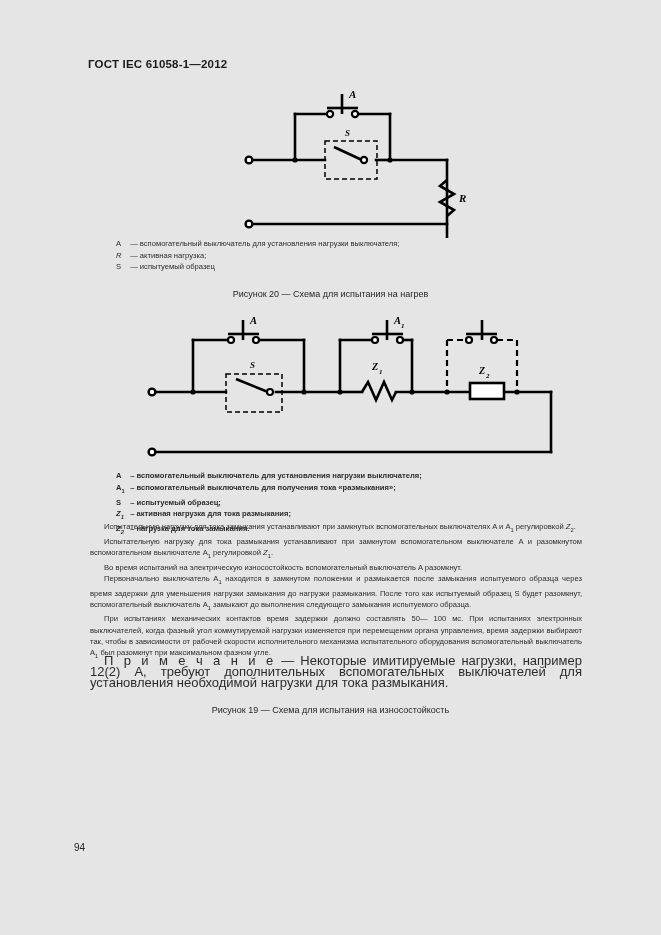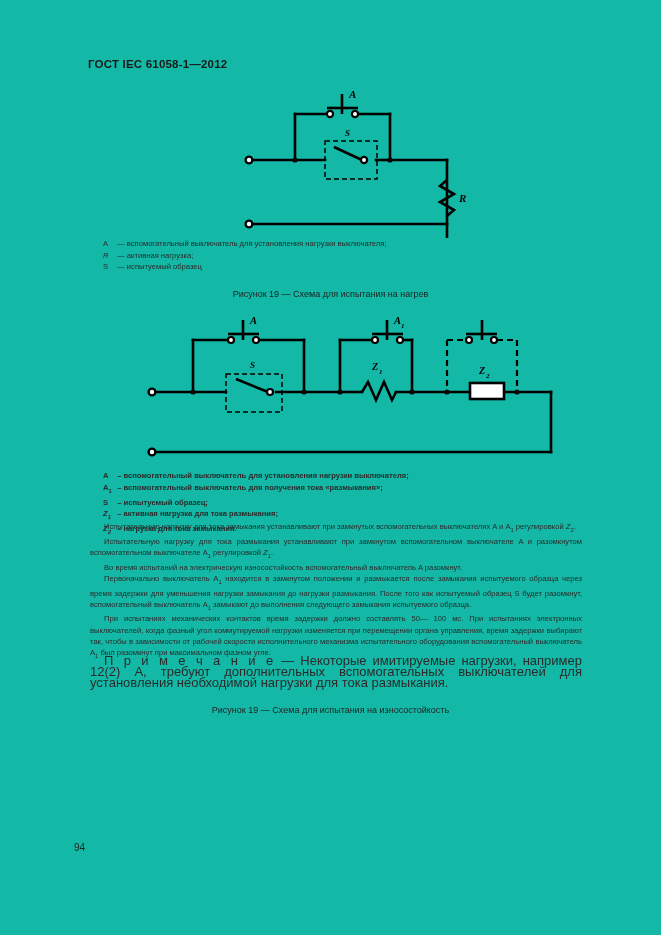--- a/index.html
+++ b/index.html
@@ -11,21 +11,21 @@
     width: 661px;
     height: 935px;
     position: relative;
     font-family: "Liberation Sans", sans-serif;
     color: #1a1a1a;
     overflow: hidden;
   }
   .page {
     position: absolute;
     inset: 0;
-    background: #14b8a6;
+    background: #e5e5e5;
   }
 
   
   .header {
     position: absolute;
     left: 88px;
     top: 58px;
     font-size: 11.5px;
     font-weight: bold;
     letter-spacing: 0.2px;
@@ -45,21 +45,21 @@
   .legend {
     position: absolute;
     left: 103px;
     font-size: 7.6px;
     line-height: 11.6px;
     color: #2b2b2b;
     white-space: nowrap;
   }
   #legend-18 { top: 238px; }
   #legend-19 { top: 470px; font-weight: bold; }
-  .legend .row { display: block; }
+  .legend .row { display: block; margin-left: 13px; }
   .legend .sym {
     display: inline-block;
     min-width: 12px;
     font-style: italic;
   }
   .legend .sym.upright { font-style: normal; }
   .legend sub { font-size: 5.8px; }
 
   .caption {
     position: absolute;
@@ -175,21 +175,21 @@
       <span>—</span>
       <span>активная нагрузка;</span>
     </span>
     <span class="row">
       <span class="sym upright">S</span>
       <span>—</span>
       <span>испытуемый образец</span>
     </span>
   </div>
 
-  <div class="caption" id="caption-18">Рисунок 19 — Схема для испытания на нагрев</div>
+  <div class="caption" id="caption-18">Рисунок 20 — Схема для испытания на нагрев</div>
 
   <div class="figure" id="figure-19">
     <svg width="661" height="160" viewBox="0 0 661 160">
       <g stroke="#000000" fill="none" stroke-width="2.6" stroke-linecap="square">
 
         <path d="M 193 28 L 228 28"></path>
         <path d="M 259 28 L 304 28"></path>
         <path d="M 193 28 L 193 80"></path>
         <path d="M 304 28 L 304 80"></path>
 

